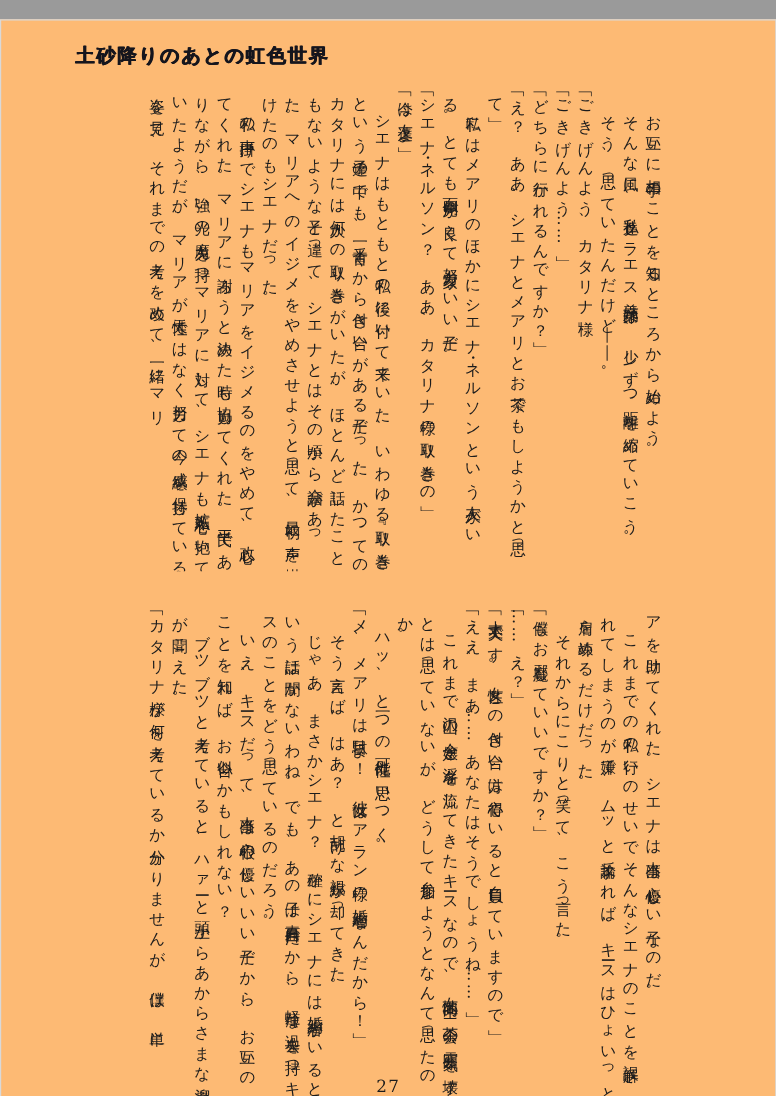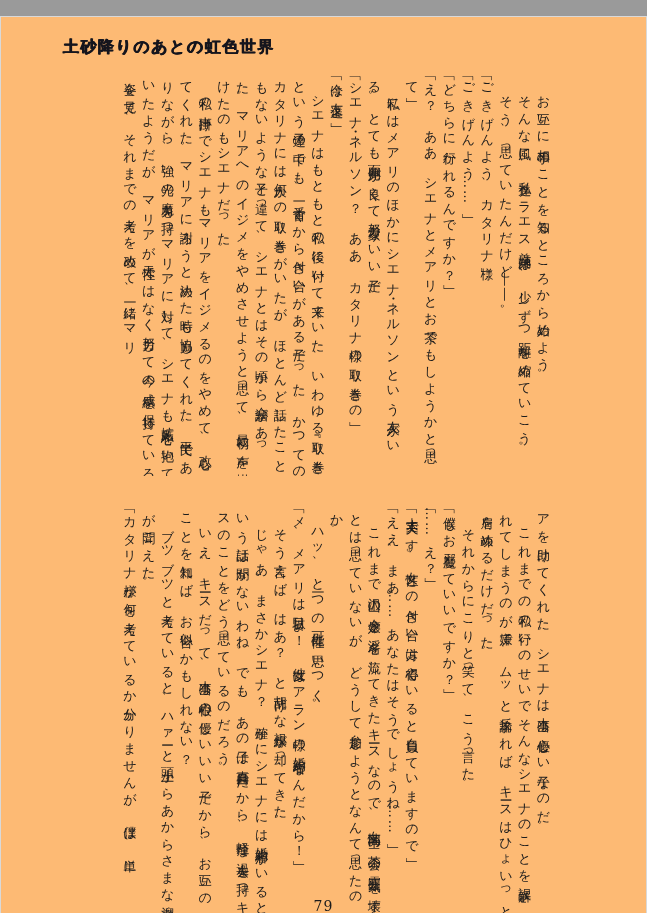--- a/index.html
+++ b/index.html
@@ -98,15 +98,15 @@
       <p class="para">　これまで沢山の令嬢と浮名を流してきたキースなので、女性同士の茶会の雰囲気を壊すとは思っていないが、どうして参加しようとなんて思ったのか。</p>
       <p class="para">　ハッ、と一つの可能性に思いつく。</p>
       <p class="para">「メ、メアリは駄目よ！　彼女はアラン様の婚約者なんだから！」</p>
       <p class="para">　そう言えば、はあ？　と胡乱げな視線が却ってきた。</p>
       <p class="para">　じゃあ、まさかシエナ？　確かにシエナには婚約者がいるという話は聞かないわね。でも、あの子は真面目だから、軽薄な過去を持つキースのことをどう思っているのだろう。</p>
       <p class="para">　いえ、キースだって、本当は心根の優しいいい子だから、お互いのことを知れば、お似合いかもしれない？</p>
       <p class="para">　ブツブツと考えていると、ハァーと頭上からあからさまな溜息が聞こえた。</p>
       <p class="para">「カタリナ様が何を考えているか分かりませんが、僕は、単に</p>
     </div>
 
-  <div class="page-number">79</div>
+  <div class="page-number">27</div>
 
 </div>
 
 </body></html>

